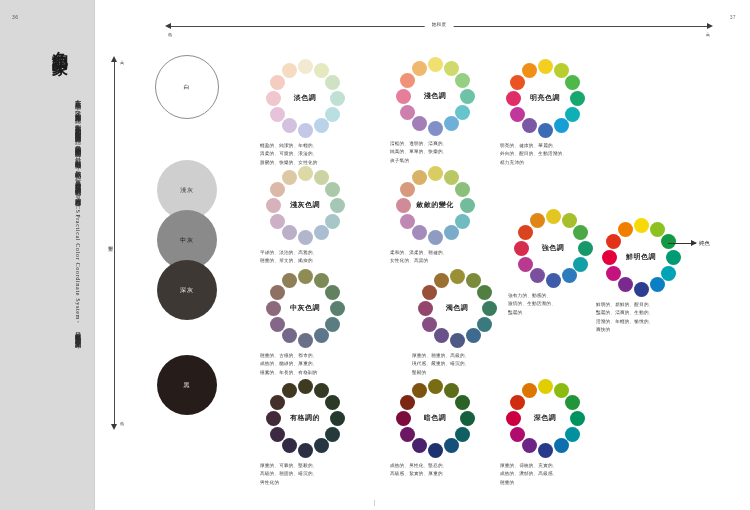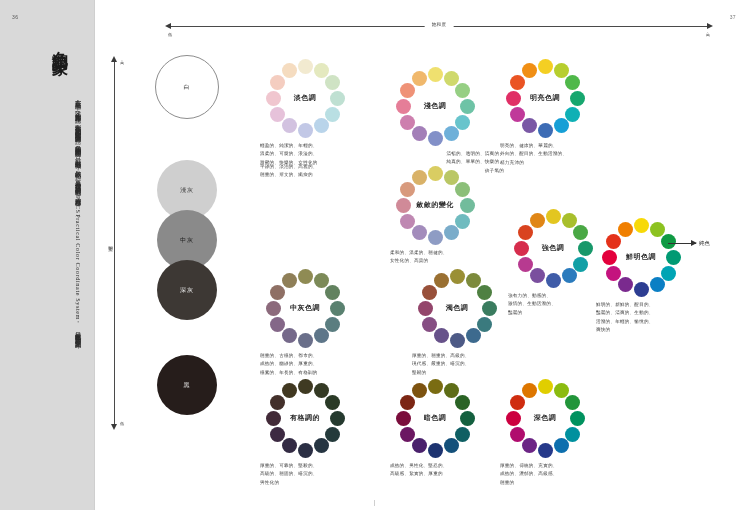--- a/index.html
+++ b/index.html
@@ -175,21 +175,21 @@
           <span class="dot" style="width: 15px; height: 15px; background: rgb(244, 205, 192); left: 7.78719px; top: 19.5px;"></span>
           <span class="dot" style="width: 15px; height: 15px; background: rgb(245, 220, 192); left: 19.5px; top: 7.78719px;"></span>
           <span class="wheel-label">淡色調</span>
         </div>
         <div class="caption">
           <div>輕盈的、純潔的、年輕的、</div>
           <div>溫柔的、可愛的、浪漫的、</div>
           <div>甜蜜的、快樂的、女性化的</div>
         </div>
       </div>
-      <div class="cell" style="left: 386px; top: 63px; text-align: right;">
+      <div class="cell" style="left: 386px; top: 53px;">
         <div class="wheel">
           <span class="dot" style="width: 15px; height: 15px; background: rgb(239, 224, 111); left: 35.5px; top: 3.5px;"></span>
           <span class="dot" style="width: 15px; height: 15px; background: rgb(207, 217, 108); left: 51.5px; top: 7.78719px;"></span>
           <span class="dot" style="width: 15px; height: 15px; background: rgb(150, 207, 132); left: 63.2128px; top: 19.5px;"></span>
           <span class="dot" style="width: 15px; height: 15px; background: rgb(110, 195, 166); left: 67.5px; top: 35.5px;"></span>
           <span class="dot" style="width: 15px; height: 15px; background: rgb(104, 196, 204); left: 63.2128px; top: 51.5px;"></span>
           <span class="dot" style="width: 15px; height: 15px; background: rgb(111, 176, 217); left: 51.5px; top: 63.2128px;"></span>
           <span class="dot" style="width: 15px; height: 15px; background: rgb(130, 144, 200); left: 35.5px; top: 67.5px;"></span>
           <span class="dot" style="width: 15px; height: 15px; background: rgb(163, 127, 184); left: 19.5px; top: 63.2128px;"></span>
           <span class="dot" style="width: 15px; height: 15px; background: rgb(205, 127, 174); left: 7.78719px; top: 51.5px;"></span>
@@ -220,20 +220,35 @@
           <span class="dot" style="width: 15px; height: 15px; background: rgb(240, 143, 21); left: 19.5px; top: 7.78719px;"></span>
           <span class="wheel-label">明亮色調</span>
         </div>
         <div class="caption">
           <div>明亮的、健康的、華麗的、</div>
           <div>外向的、醒目的、生動活潑的、</div>
           <div>精力充沛的</div>
         </div>
       </div>
       <div class="cell" style="left: 256px; top: 162px;">
+        <div class="wheel">
+          <span class="dot" style="width: 15px; height: 15px; background: rgb(221, 217, 166); left: 35.5px; top: 3.5px;"></span>
+          <span class="dot" style="width: 15px; height: 15px; background: rgb(203, 211, 164); left: 51.5px; top: 7.78719px;"></span>
+          <span class="dot" style="width: 15px; height: 15px; background: rgb(170, 201, 168); left: 63.2128px; top: 19.5px;"></span>
+          <span class="dot" style="width: 15px; height: 15px; background: rgb(164, 199, 182); left: 67.5px; top: 35.5px;"></span>
+          <span class="dot" style="width: 15px; height: 15px; background: rgb(167, 198, 200); left: 63.2128px; top: 51.5px;"></span>
+          <span class="dot" style="width: 15px; height: 15px; background: rgb(170, 189, 209); left: 51.5px; top: 63.2128px;"></span>
+          <span class="dot" style="width: 15px; height: 15px; background: rgb(178, 182, 205); left: 35.5px; top: 67.5px;"></span>
+          <span class="dot" style="width: 15px; height: 15px; background: rgb(188, 176, 201); left: 19.5px; top: 63.2128px;"></span>
+          <span class="dot" style="width: 15px; height: 15px; background: rgb(203, 176, 198); left: 7.78719px; top: 51.5px;"></span>
+          <span class="dot" style="width: 15px; height: 15px; background: rgb(216, 178, 186); left: 3.5px; top: 35.5px;"></span>
+          <span class="dot" style="width: 15px; height: 15px; background: rgb(220, 184, 169); left: 7.78719px; top: 19.5px;"></span>
+          <span class="dot" style="width: 15px; height: 15px; background: rgb(221, 200, 166); left: 19.5px; top: 7.78719px;"></span>
+          <span class="wheel-label">淺灰色調</span>
+        </div>
         <div class="caption">
           <div>平靜的、淡泊的、高雅的、</div>
           <div>穩重的、斯文的、纖瘦的</div>
         </div>
       </div>
       <div class="cell" style="left: 386px; top: 162px;">
         <div class="wheel">
           <span class="dot" style="width: 15px; height: 15px; background: rgb(217, 205, 98); left: 35.5px; top: 3.5px;"></span>
           <span class="dot" style="width: 15px; height: 15px; background: rgb(186, 199, 101); left: 51.5px; top: 7.78719px;"></span>
           <span class="dot" style="width: 15px; height: 15px; background: rgb(140, 191, 121); left: 63.2128px; top: 19.5px;"></span>

